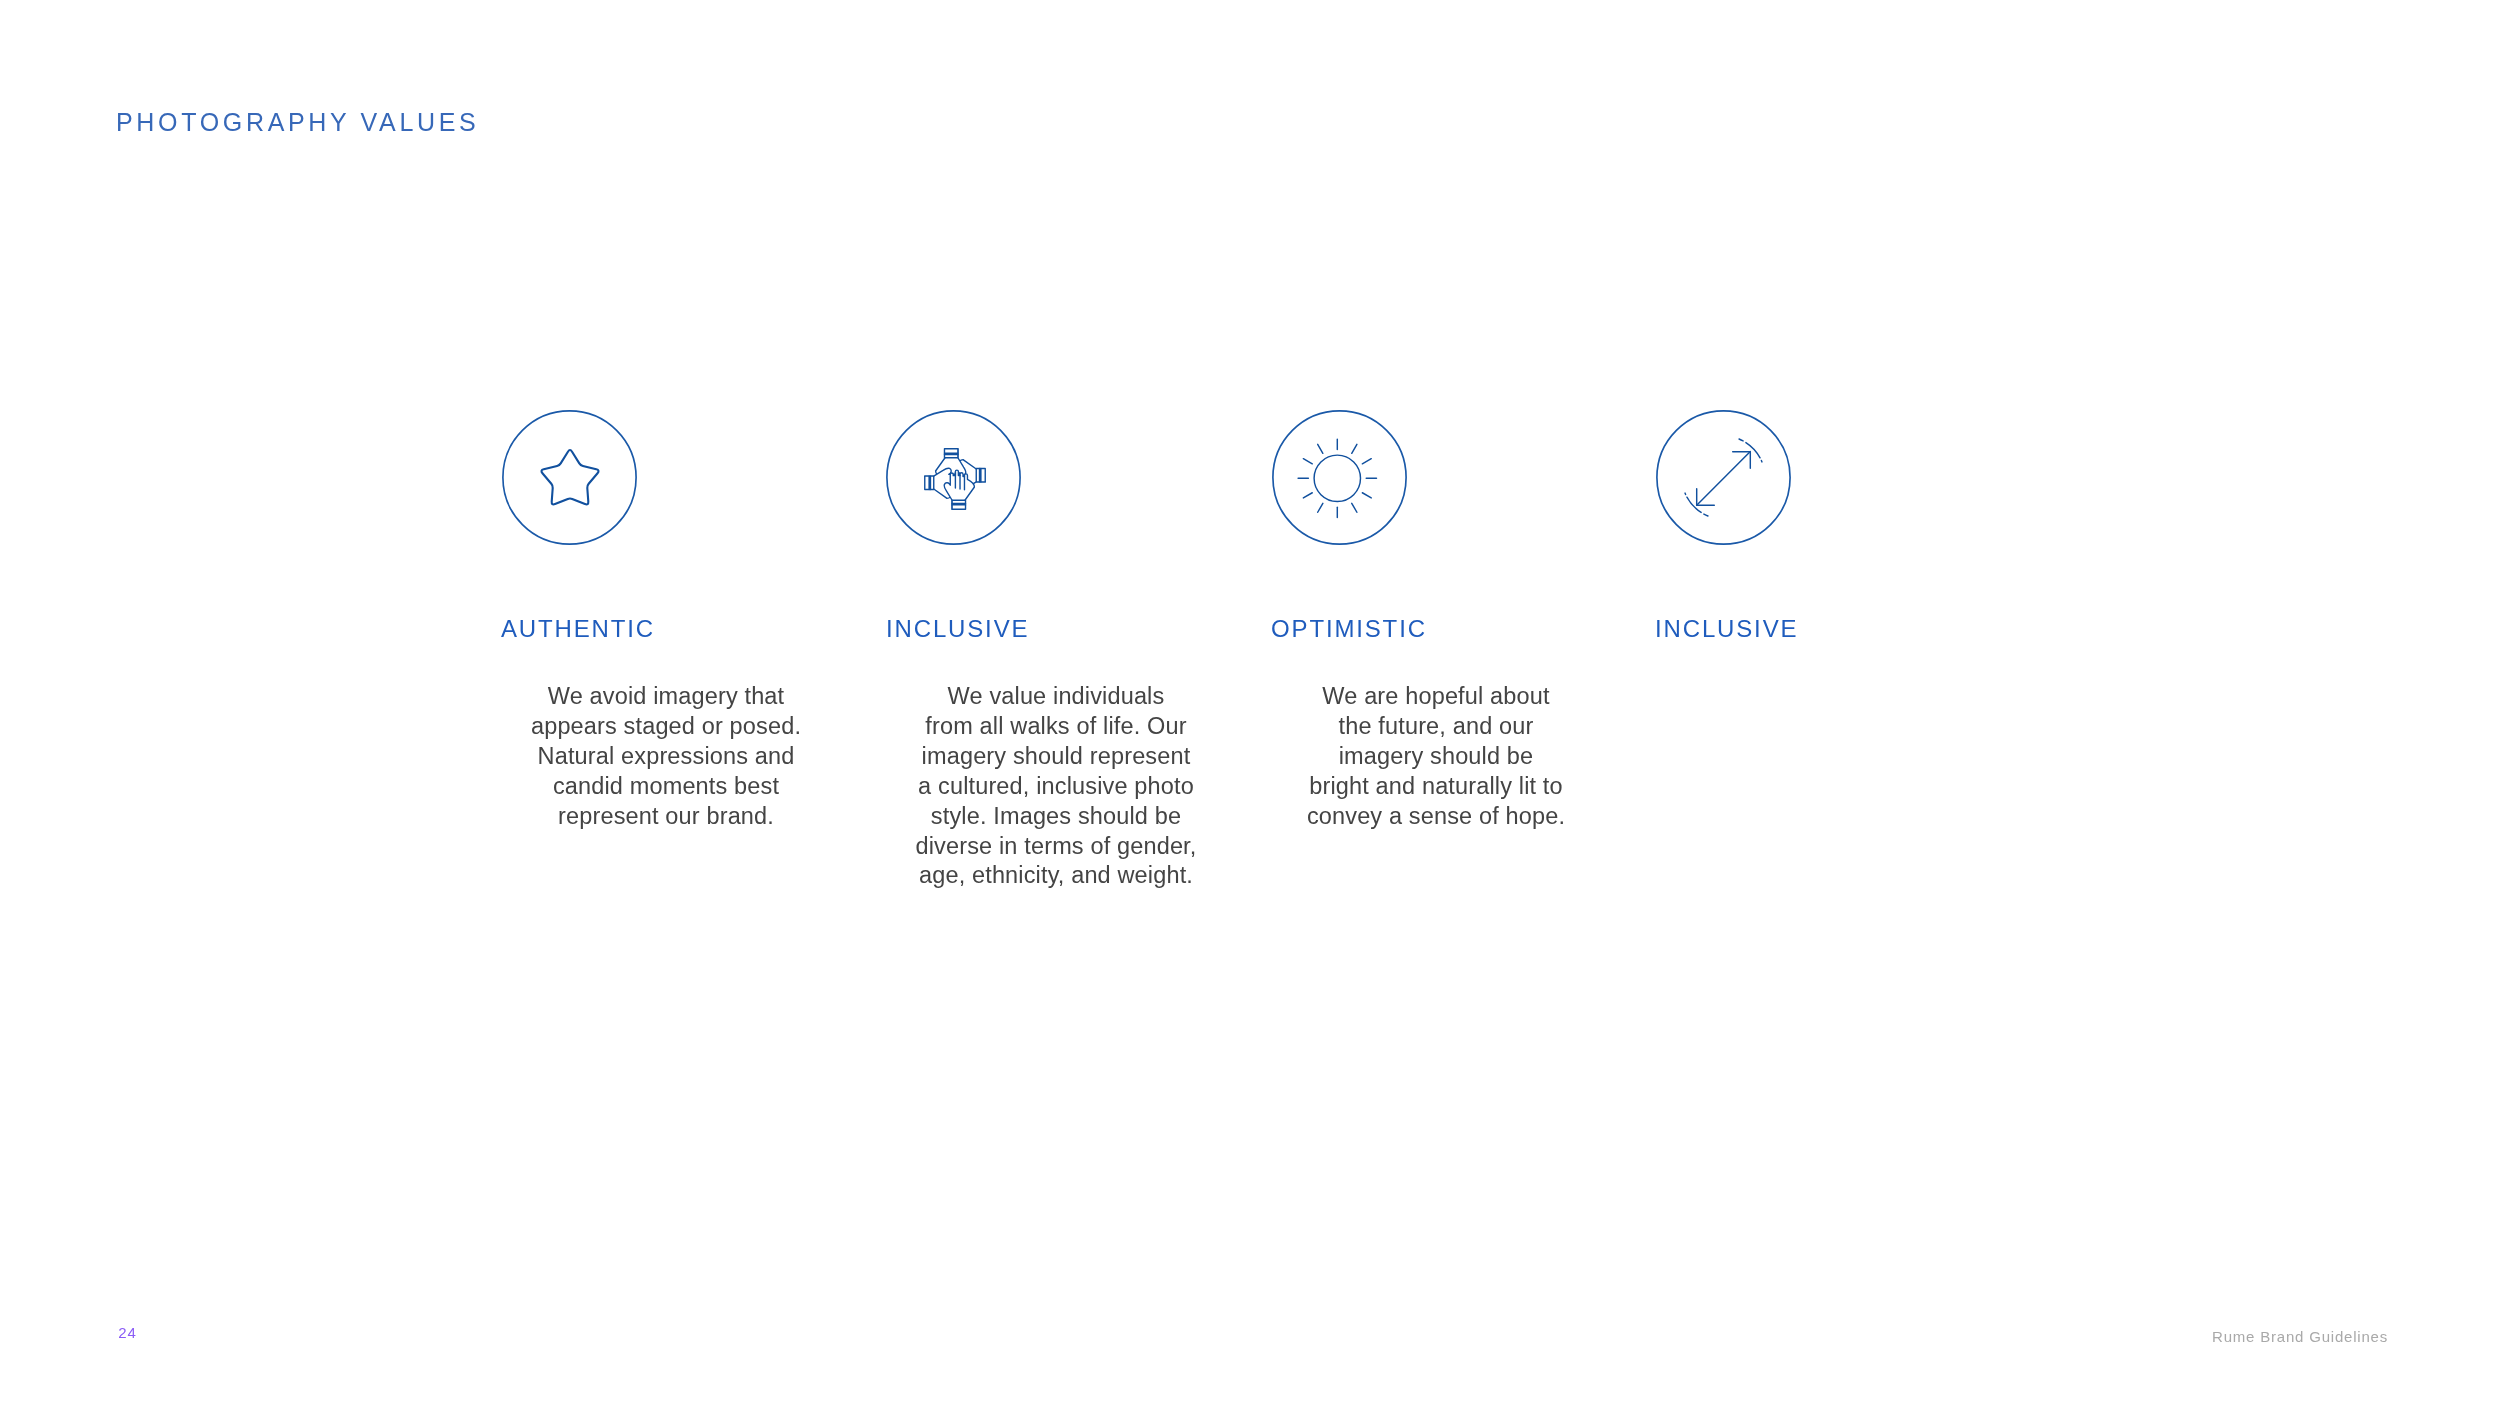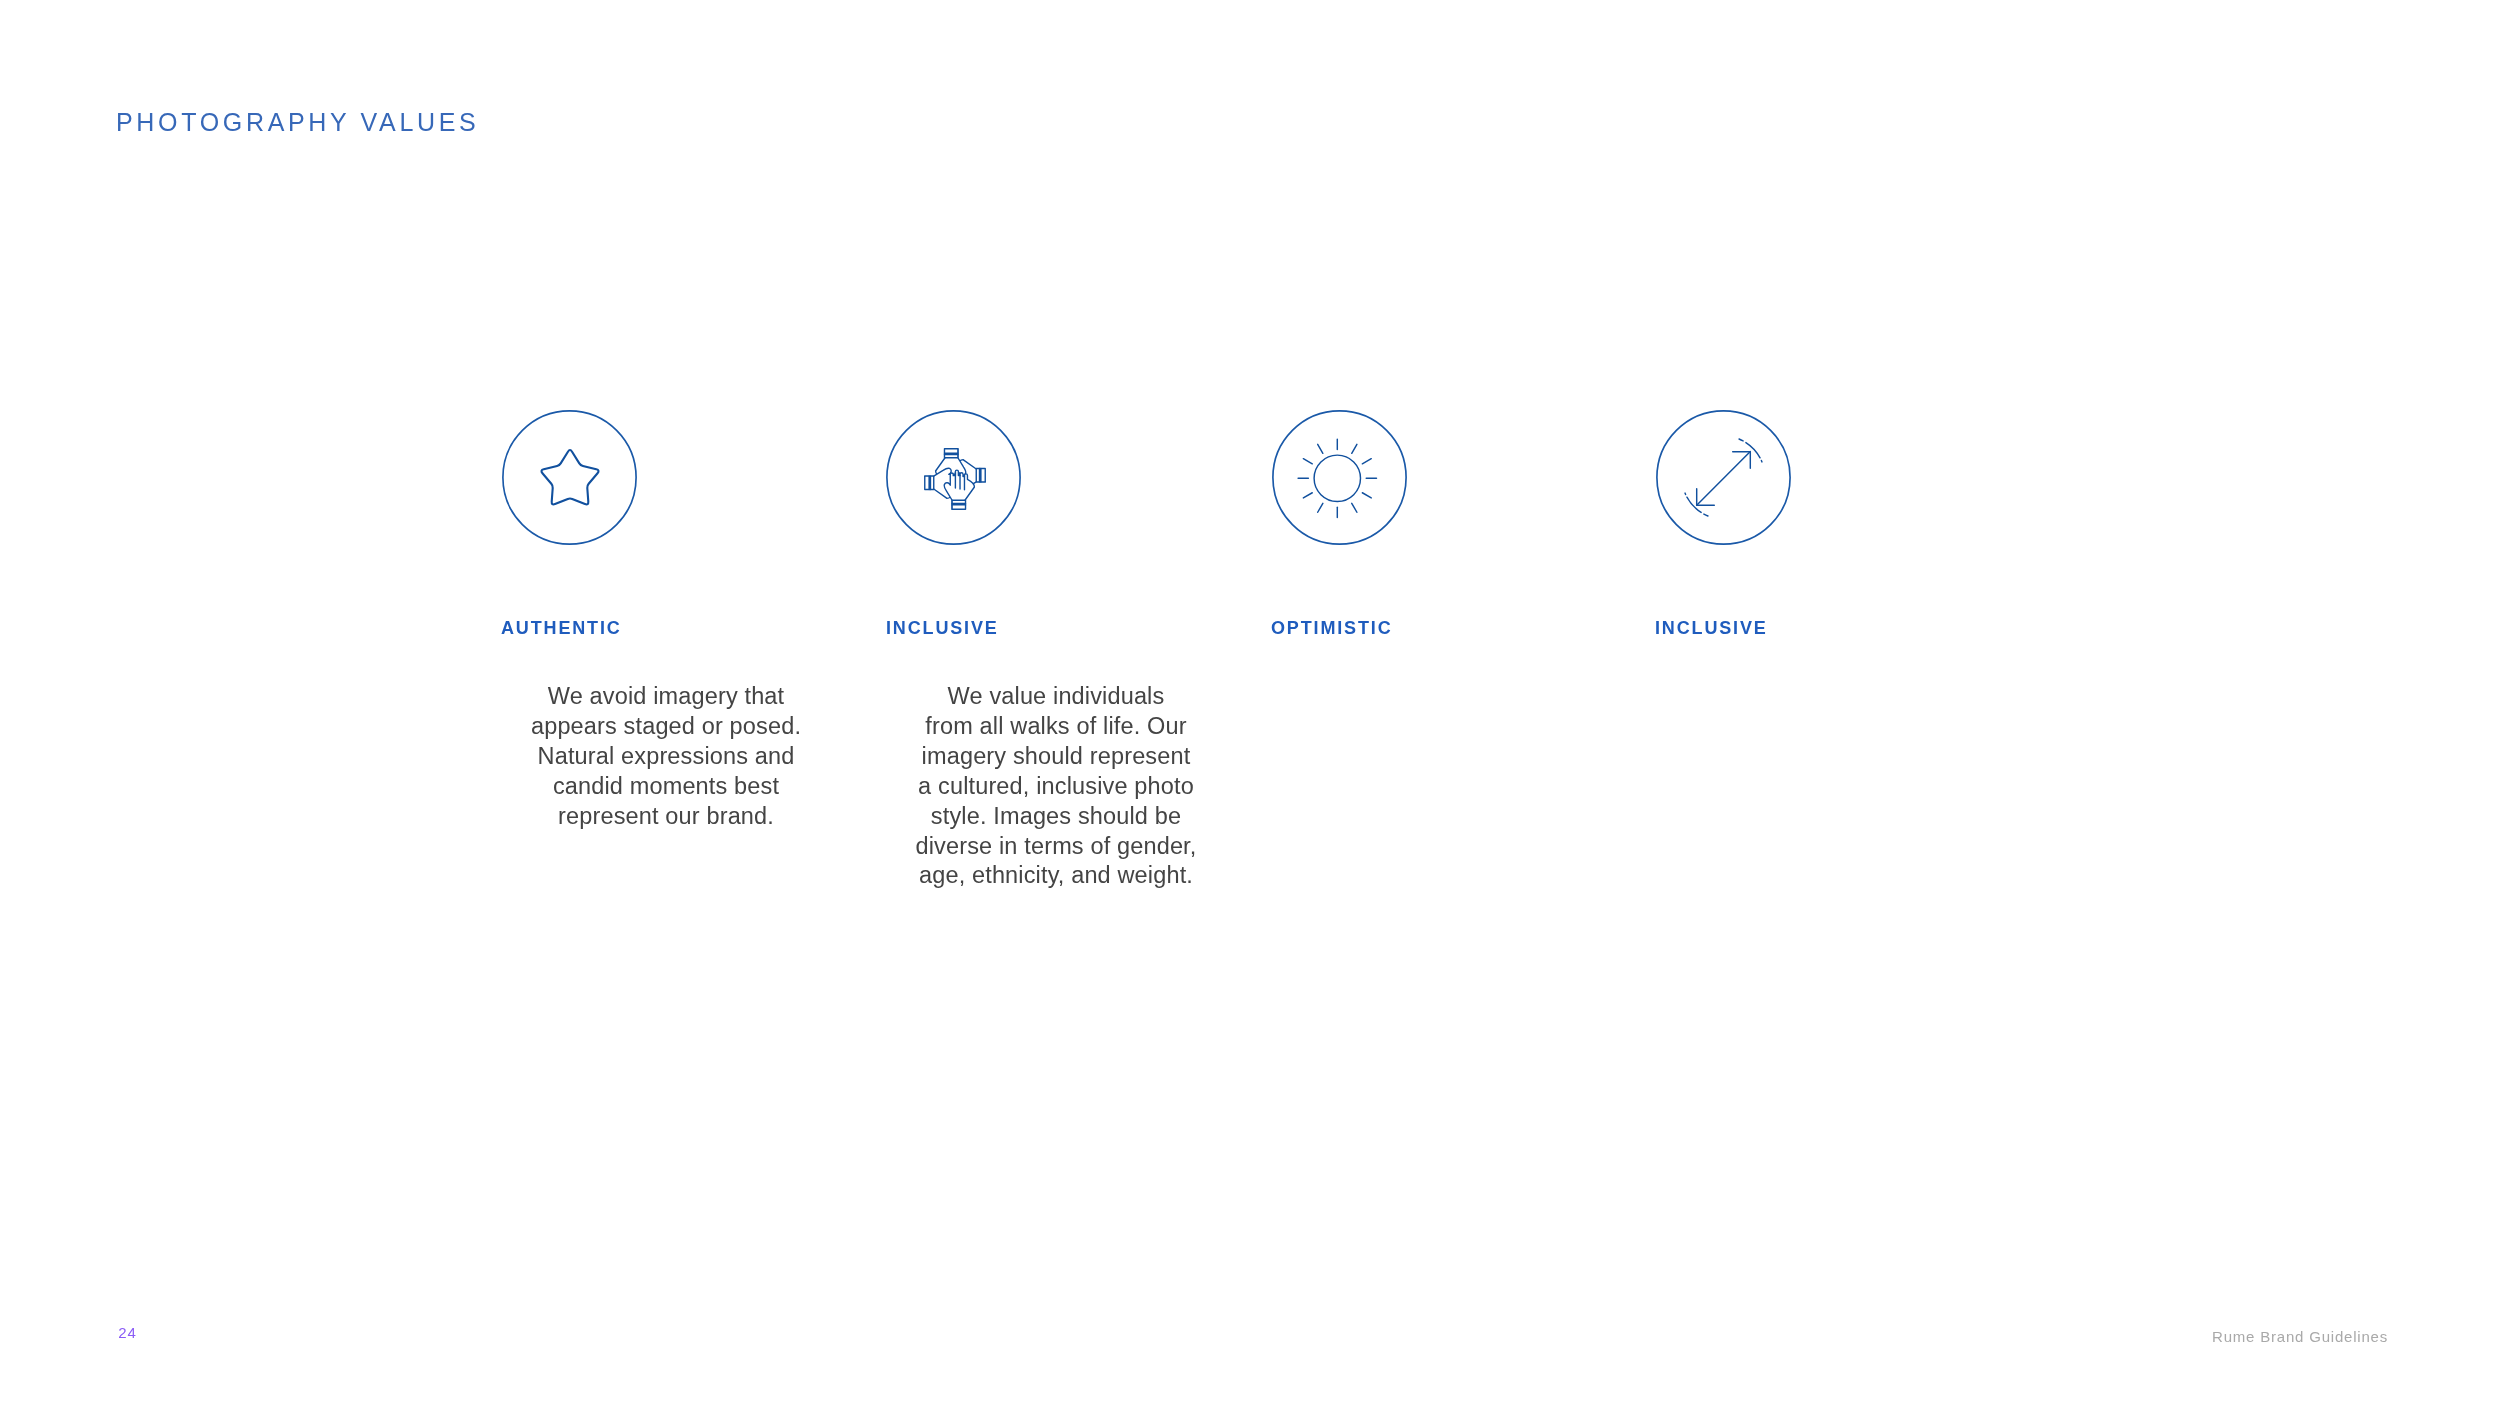--- a/index.html
+++ b/index.html
@@ -1,21 +1,21 @@
 <!DOCTYPE html>
 <html><head>
 <meta charset="utf-8">
 <title>Photography Values</title>
 <style>
   html,body{margin:0;padding:0;}
   body{width:2500px;height:1406px;background:#ffffff;font-family:"Liberation Sans",sans-serif;overflow:hidden;}
   .page{position:relative;width:2500px;height:1406px;}
   .page-title{position:absolute;left:116px;top:110px;font-size:25px;line-height:25px;letter-spacing:3.67px;color:#3768B8;font-weight:400;white-space:nowrap;}
   .icon-circle{position:absolute;width:135px;height:135px;}
-  .label{position:absolute;font-size:18px;font-weight:700;letter-spacing:1.85px;color:#1F5CBD;white-space:nowrap;line-height:21px;}
+  .label{position:absolute;font-size:24px;font-weight:400;letter-spacing:1.85px;color:#1F5CBD;white-space:nowrap;line-height:21px;}
   .body{position:absolute;font-size:23.5px;line-height:29.9px;letter-spacing:0.15px;color:#444444;white-space:pre-line;text-align:center;}
   .pagenum{position:absolute;left:118.3px;font-size:15px;color:#8b5cf6;line-height:15px;letter-spacing:0.8px;}
   .footer-right{position:absolute;font-size:15px;color:#A9A9A9;line-height:15px;letter-spacing:0.8px;}
   svg{display:block;overflow:visible;}
   .ring{fill:none;stroke:#1A59A8;stroke-width:1.65;}
   .gl{fill:none;stroke:#11509E;stroke-width:1.45;stroke-linecap:round;stroke-linejoin:round;}
   .dash{stroke-dasharray:4.5 3.2 21 3.0 4.5;}
   .star{stroke-width:2.1;}
 </style>
 </head>
@@ -90,20 +90,25 @@
           <line x1="65.30" y1="97.20" x2="65.30" y2="107.50"></line>
           <line x1="50.85" y1="93.33" x2="45.70" y2="102.25"></line>
           <line x1="40.27" y1="82.75" x2="31.35" y2="87.90"></line>
           <line x1="36.40" y1="68.30" x2="26.10" y2="68.30"></line>
           <line x1="40.27" y1="53.85" x2="31.35" y2="48.70"></line>
           <line x1="50.85" y1="43.27" x2="45.70" y2="34.35"></line>
         </g>
     </svg>
   </div>
   <div class="label" style="left:1271px;top:618px">OPTIMISTIC</div>
+  <div class="body" style="left:1271px;top:682px;width:330px">We are hopeful about
+the future, and our
+imagery should be
+bright and naturally lit to
+convey a sense of hope.</div>
 
   <div class="icon-circle" style="left:1656px;top:410px">
     <svg width="135" height="135" viewBox="0 0 135 135">
       <circle class="ring" cx="67.5" cy="67.5" r="66.6"></circle>
       <g class="gl">
         <path d="M40.7 95.2L94.3 41.6"></path>
         <path d="M76.7 41.8L94.3 41.8L94.3 58.3"></path>
         <path d="M58.3 95.2L40.7 95.2L40.7 78.7"></path>
         <path class="dash" d="M83.05 29.02 A41.50 41.50 0 0 1 105.98 51.95"></path>
         <path class="dash" d="M51.95 105.98 A41.50 41.50 0 0 1 29.02 83.05"></path>

